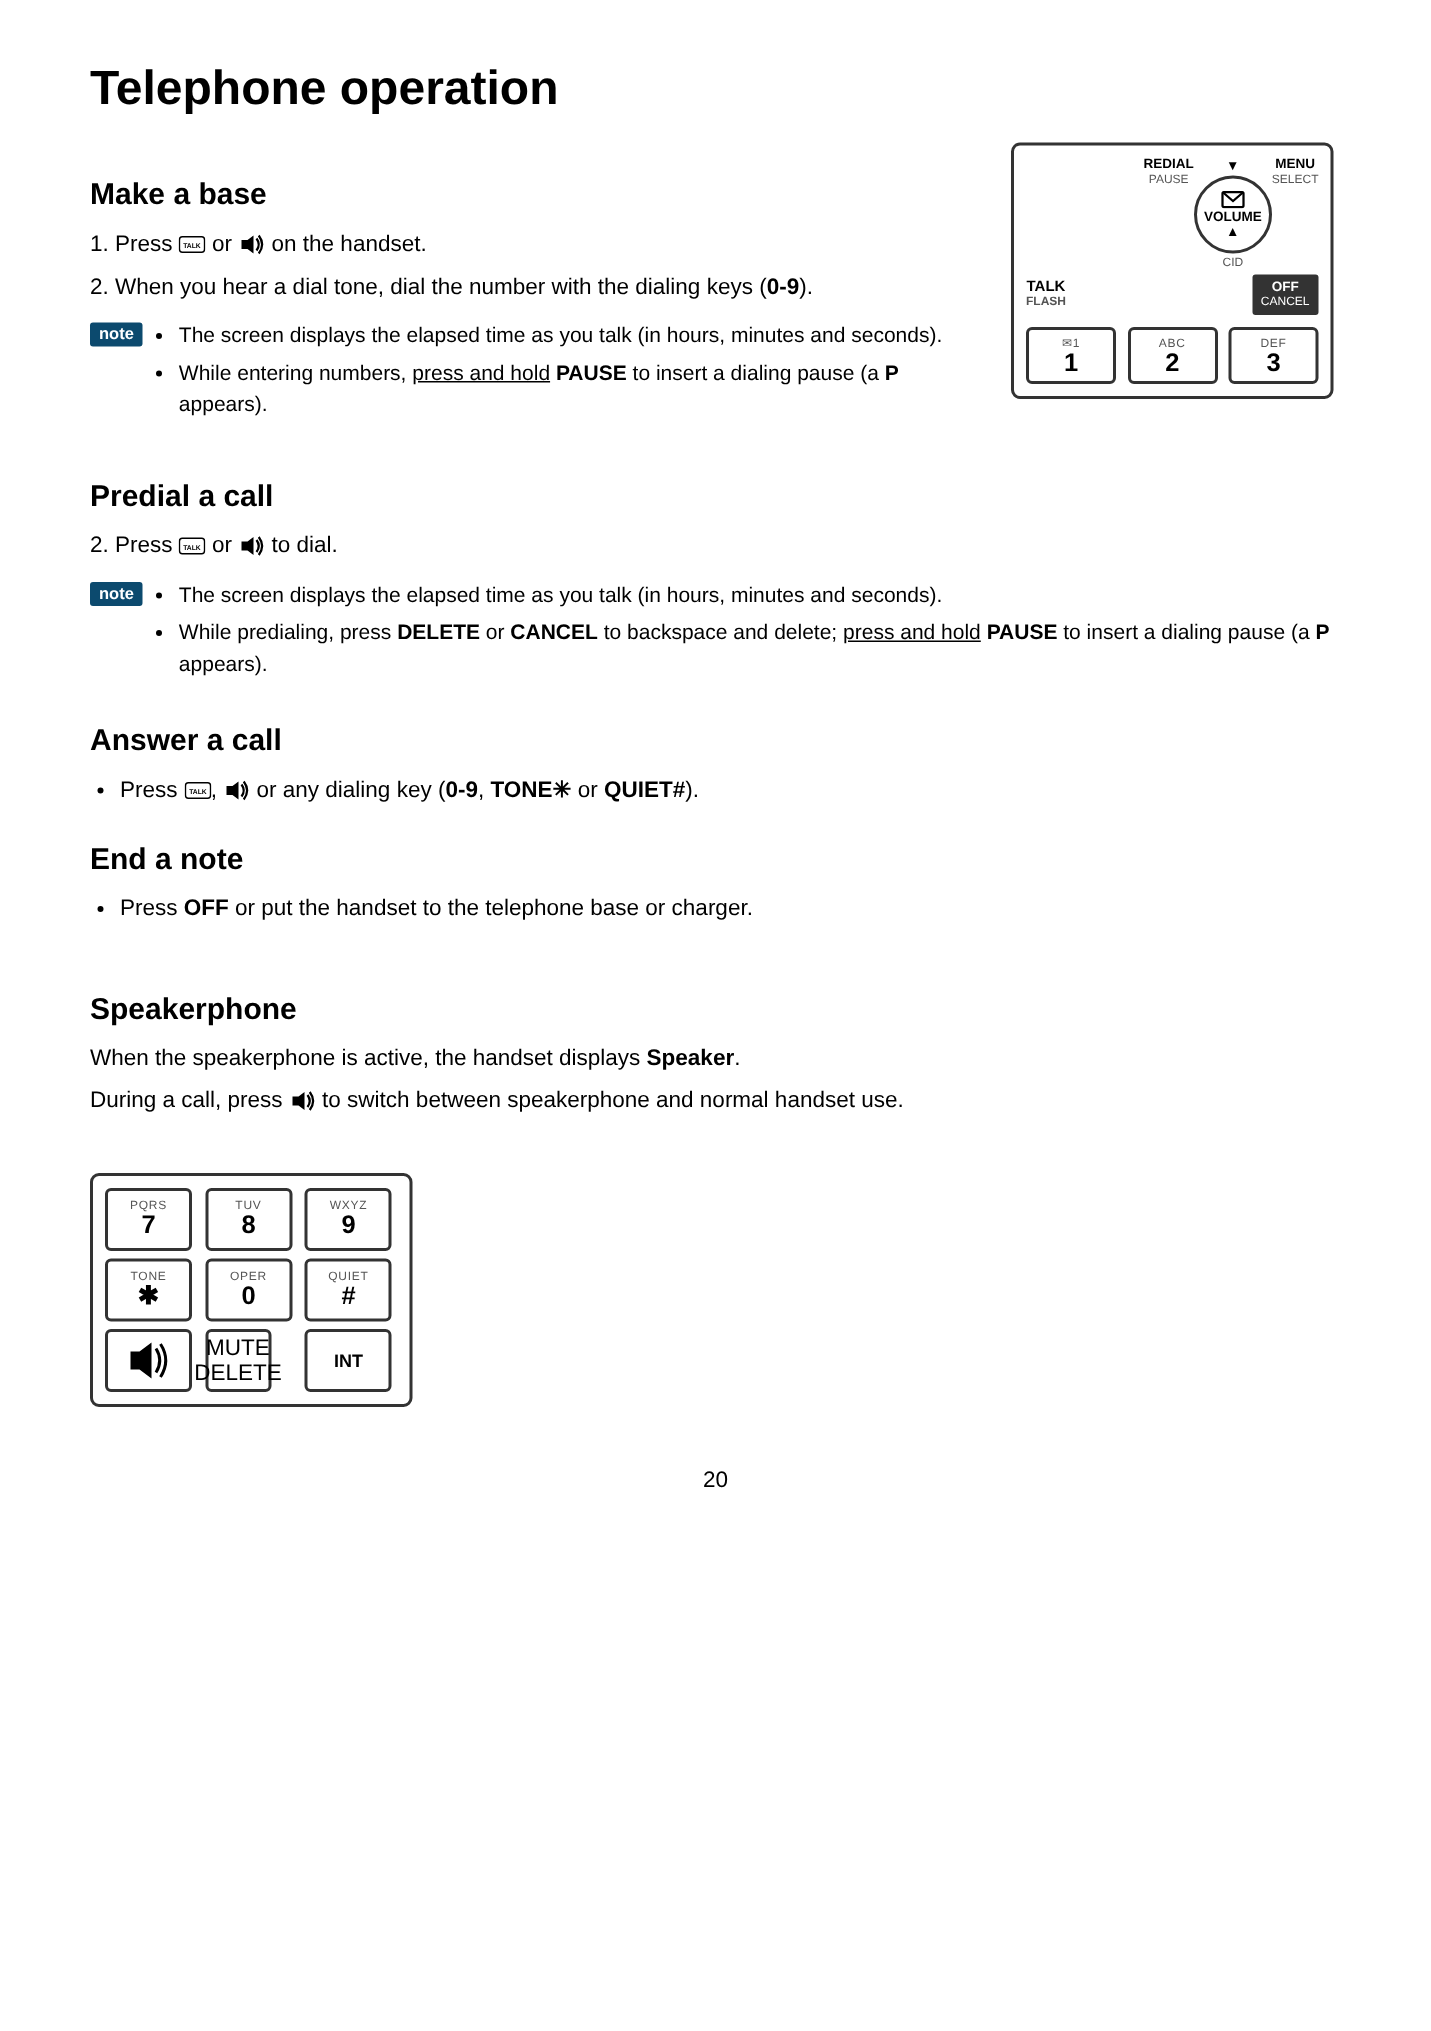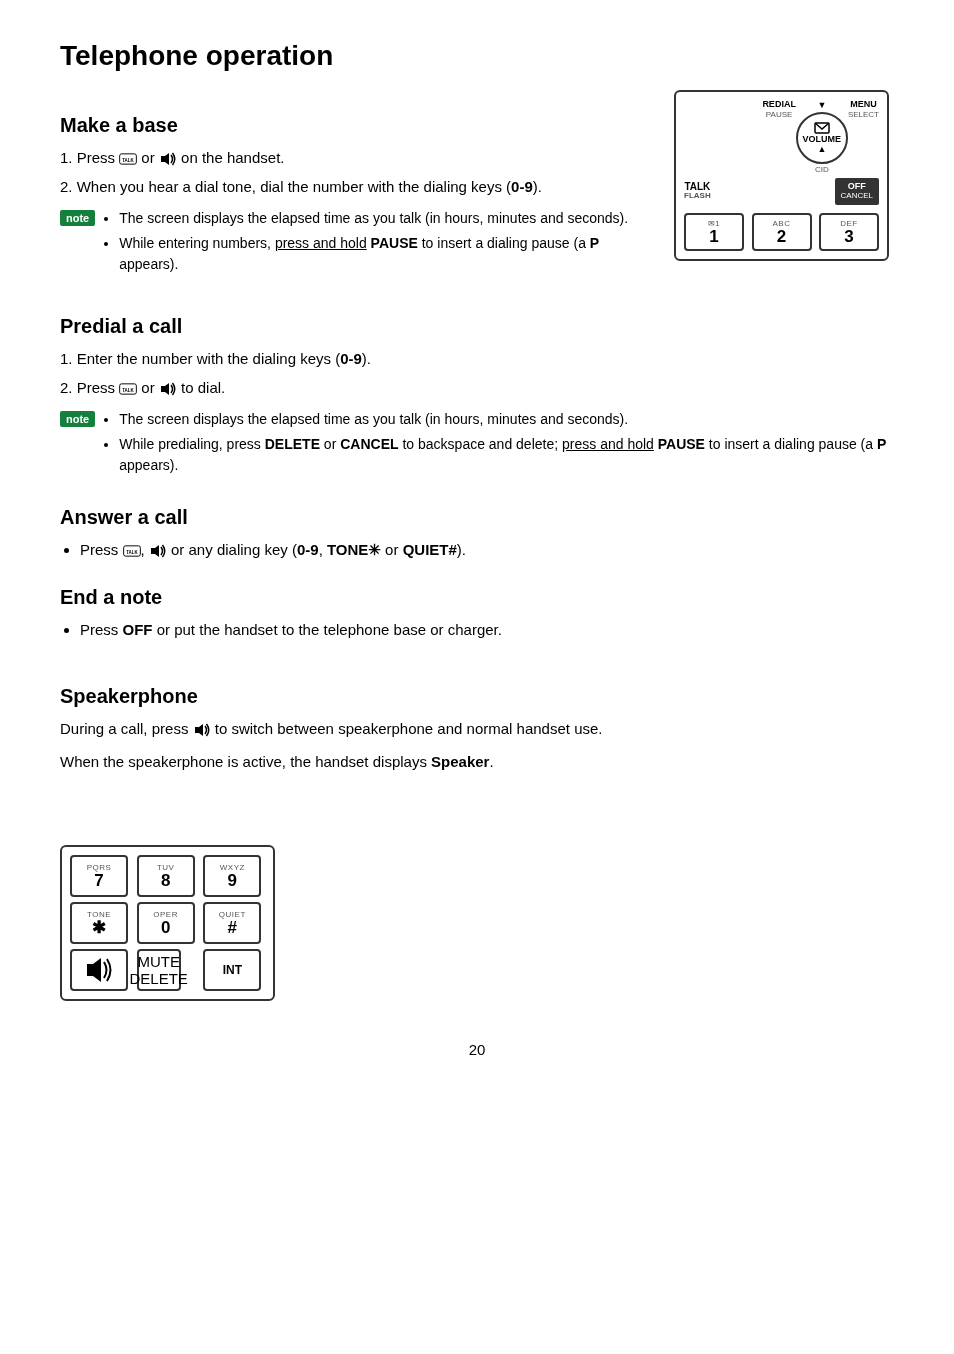--- a/index.html
+++ b/index.html
@@ -7,21 +7,21 @@
       font-family: Arial, Helvetica, sans-serif;
       font-size: 15px;
       background: #fff;
       color: #000;
       width: 954px;
       min-height: 1354px;
       padding: 40px 60px 40px 60px;
     }
 
     h1 {
-      font-size: 28px;
+      font-size: 32px;
       font-weight: bold;
       margin-bottom: 18px;
     }
 
     h2 {
       font-size: 20px;
       font-weight: bold;
       margin-bottom: 10px;
       margin-top: 24px;
     }
@@ -73,21 +73,21 @@
     }
 
     .note-box {
       display: flex;
       align-items: flex-start;
       gap: 8px;
       margin: 10px 0 10px 0;
     }
 
     .note-label {
-      background: #15803d;
+      background: #0c4a6e;
       color: #fff;
       font-size: 11px;
       font-weight: bold;
       padding: 2px 6px;
       border-radius: 2px;
       white-space: nowrap;
       margin-top: 2px;
       flex-shrink: 0;
     }
 
@@ -321,21 +321,20 @@
       flex-direction: column;
     }
 
     .speakerphone-left {
       flex: 1;
     }
 
     .speakerphone-right {
       flex-shrink: 0;
       width: 220px;
-      margin-top: 36px;
     }
 
     .section-divider {
       margin-top: 20px;
       margin-bottom: 8px;
     }
   </style>
 </head>
 <body>
 
@@ -427,21 +426,20 @@
           </div>
         </div>
       </div>
     </div>
   </div>
 </div>
 
 <div class="section section-divider">
   <h2>Predial a call</h2>
   <ol>
-    <li>1. Enter the number with the dialing keys (<span class="bold">0-9</span>).</li>
     <li>
       2. Press
       <svg class="talk-icon" viewBox="0 0 28 18">
         <rect x="1" y="1" width="26" height="16" rx="3" fill="#fff" stroke="#000" stroke-width="1.5"></rect>
         <text x="14" y="13" text-anchor="middle" font-size="7" font-weight="bold" font-family="Arial">TALK</text>
       </svg>
       or
       <svg class="speaker-small-icon" width="18" height="14" viewBox="0 0 18 14">
         <polygon points="2,4 6,4 10,1 10,13 6,10 2,10" fill="#000"></polygon>
         <path d="M12,3 Q15,7 12,11" stroke="#000" stroke-width="1.5" fill="none"></path>
@@ -485,32 +483,32 @@
   <h2>End a note</h2>
   <ul>
     <li>Press <span class="bold">OFF</span> or put the handset to the telephone base or charger.</li>
   </ul>
 </div>
 
 <div class="section section-divider">
   <div class="speakerphone-row">
     <div class="speakerphone-left">
       <h2>Speakerphone</h2>
+      <p style="margin-top:10px;">
+        When the speakerphone is active, the handset displays <span class="bold">Speaker</span>.
+      </p>
       <p>
         During a call, press
         <svg class="speaker-small-icon" width="18" height="14" viewBox="0 0 18 14">
           <polygon points="2,4 6,4 10,1 10,13 6,10 2,10" fill="#000"></polygon>
           <path d="M12,3 Q15,7 12,11" stroke="#000" stroke-width="1.5" fill="none"></path>
           <path d="M13.5,1 Q18,7 13.5,13" stroke="#000" stroke-width="1.5" fill="none"></path>
         </svg>
         to switch between speakerphone and normal handset use.
       </p>
-      <p style="margin-top:10px;">
-        When the speakerphone is active, the handset displays <span class="bold">Speaker</span>.
-      </p>
     </div>
 
     <div class="speakerphone-right">
 
       <div class="phone-diagram-bottom">
         <div class="bottom-keys-grid">
 
           <div class="bkey">
             <div class="bkey-sub">PQRS</div>
             <div class="bkey-num">7</div>

